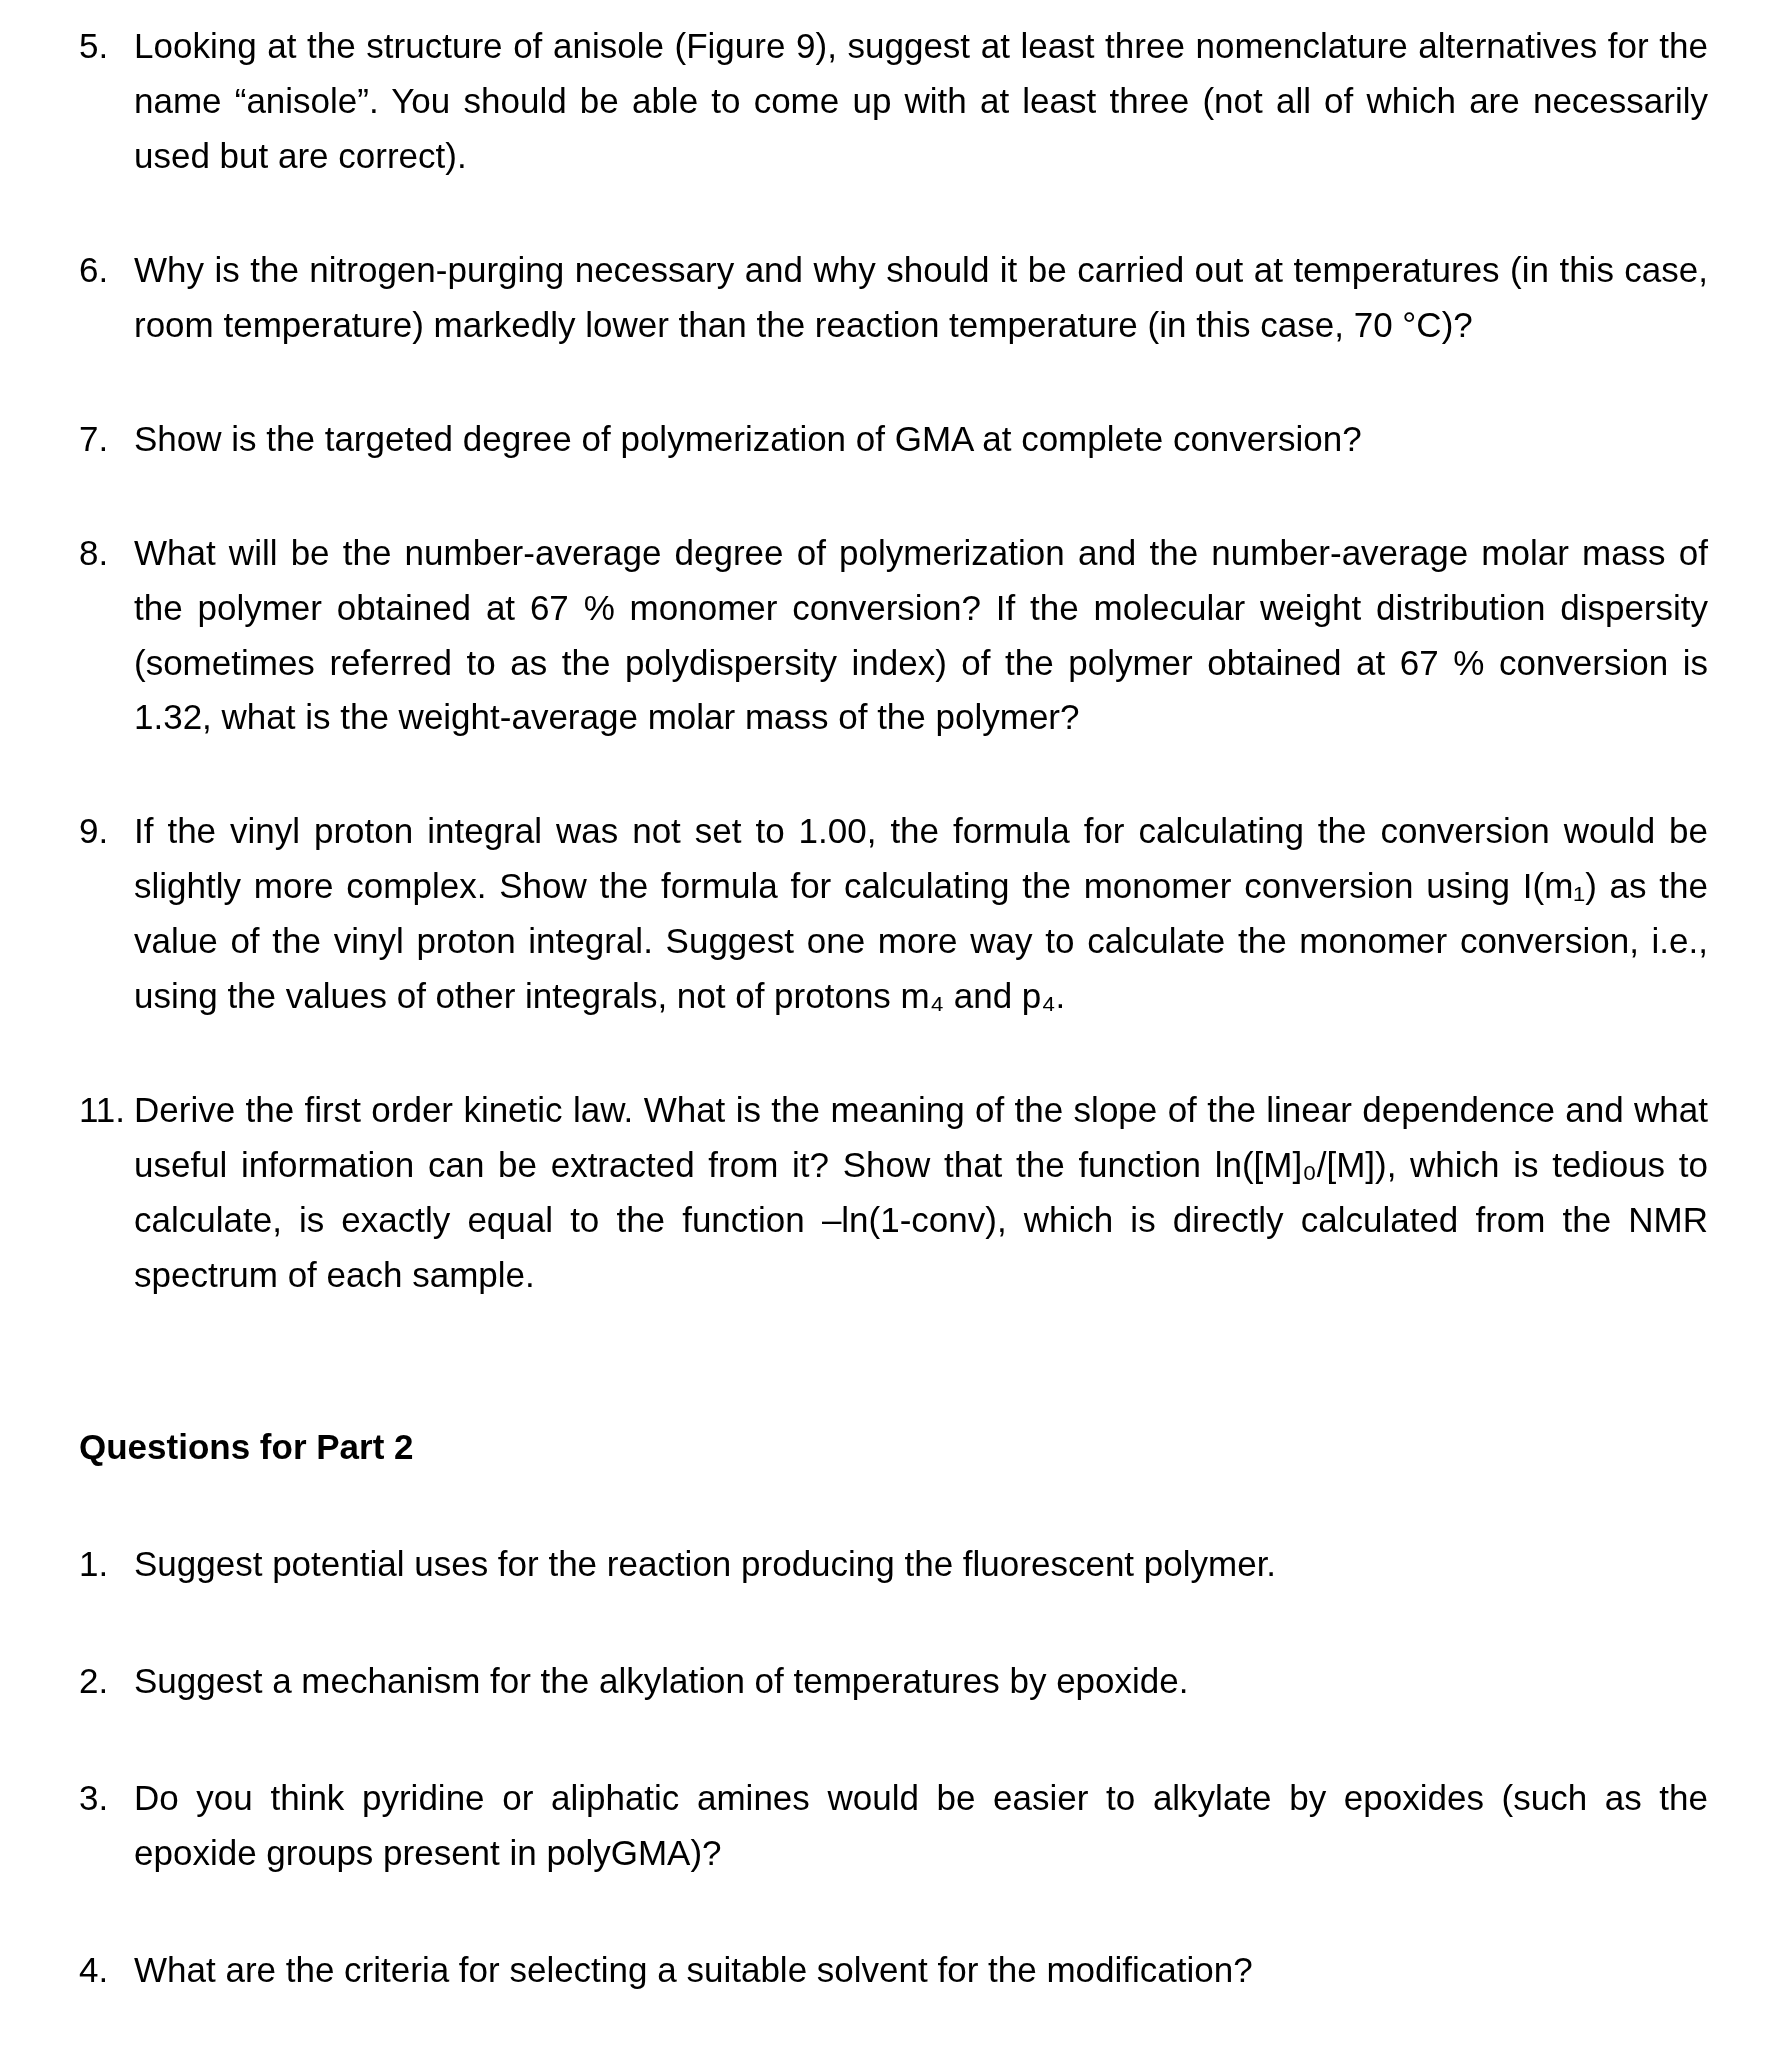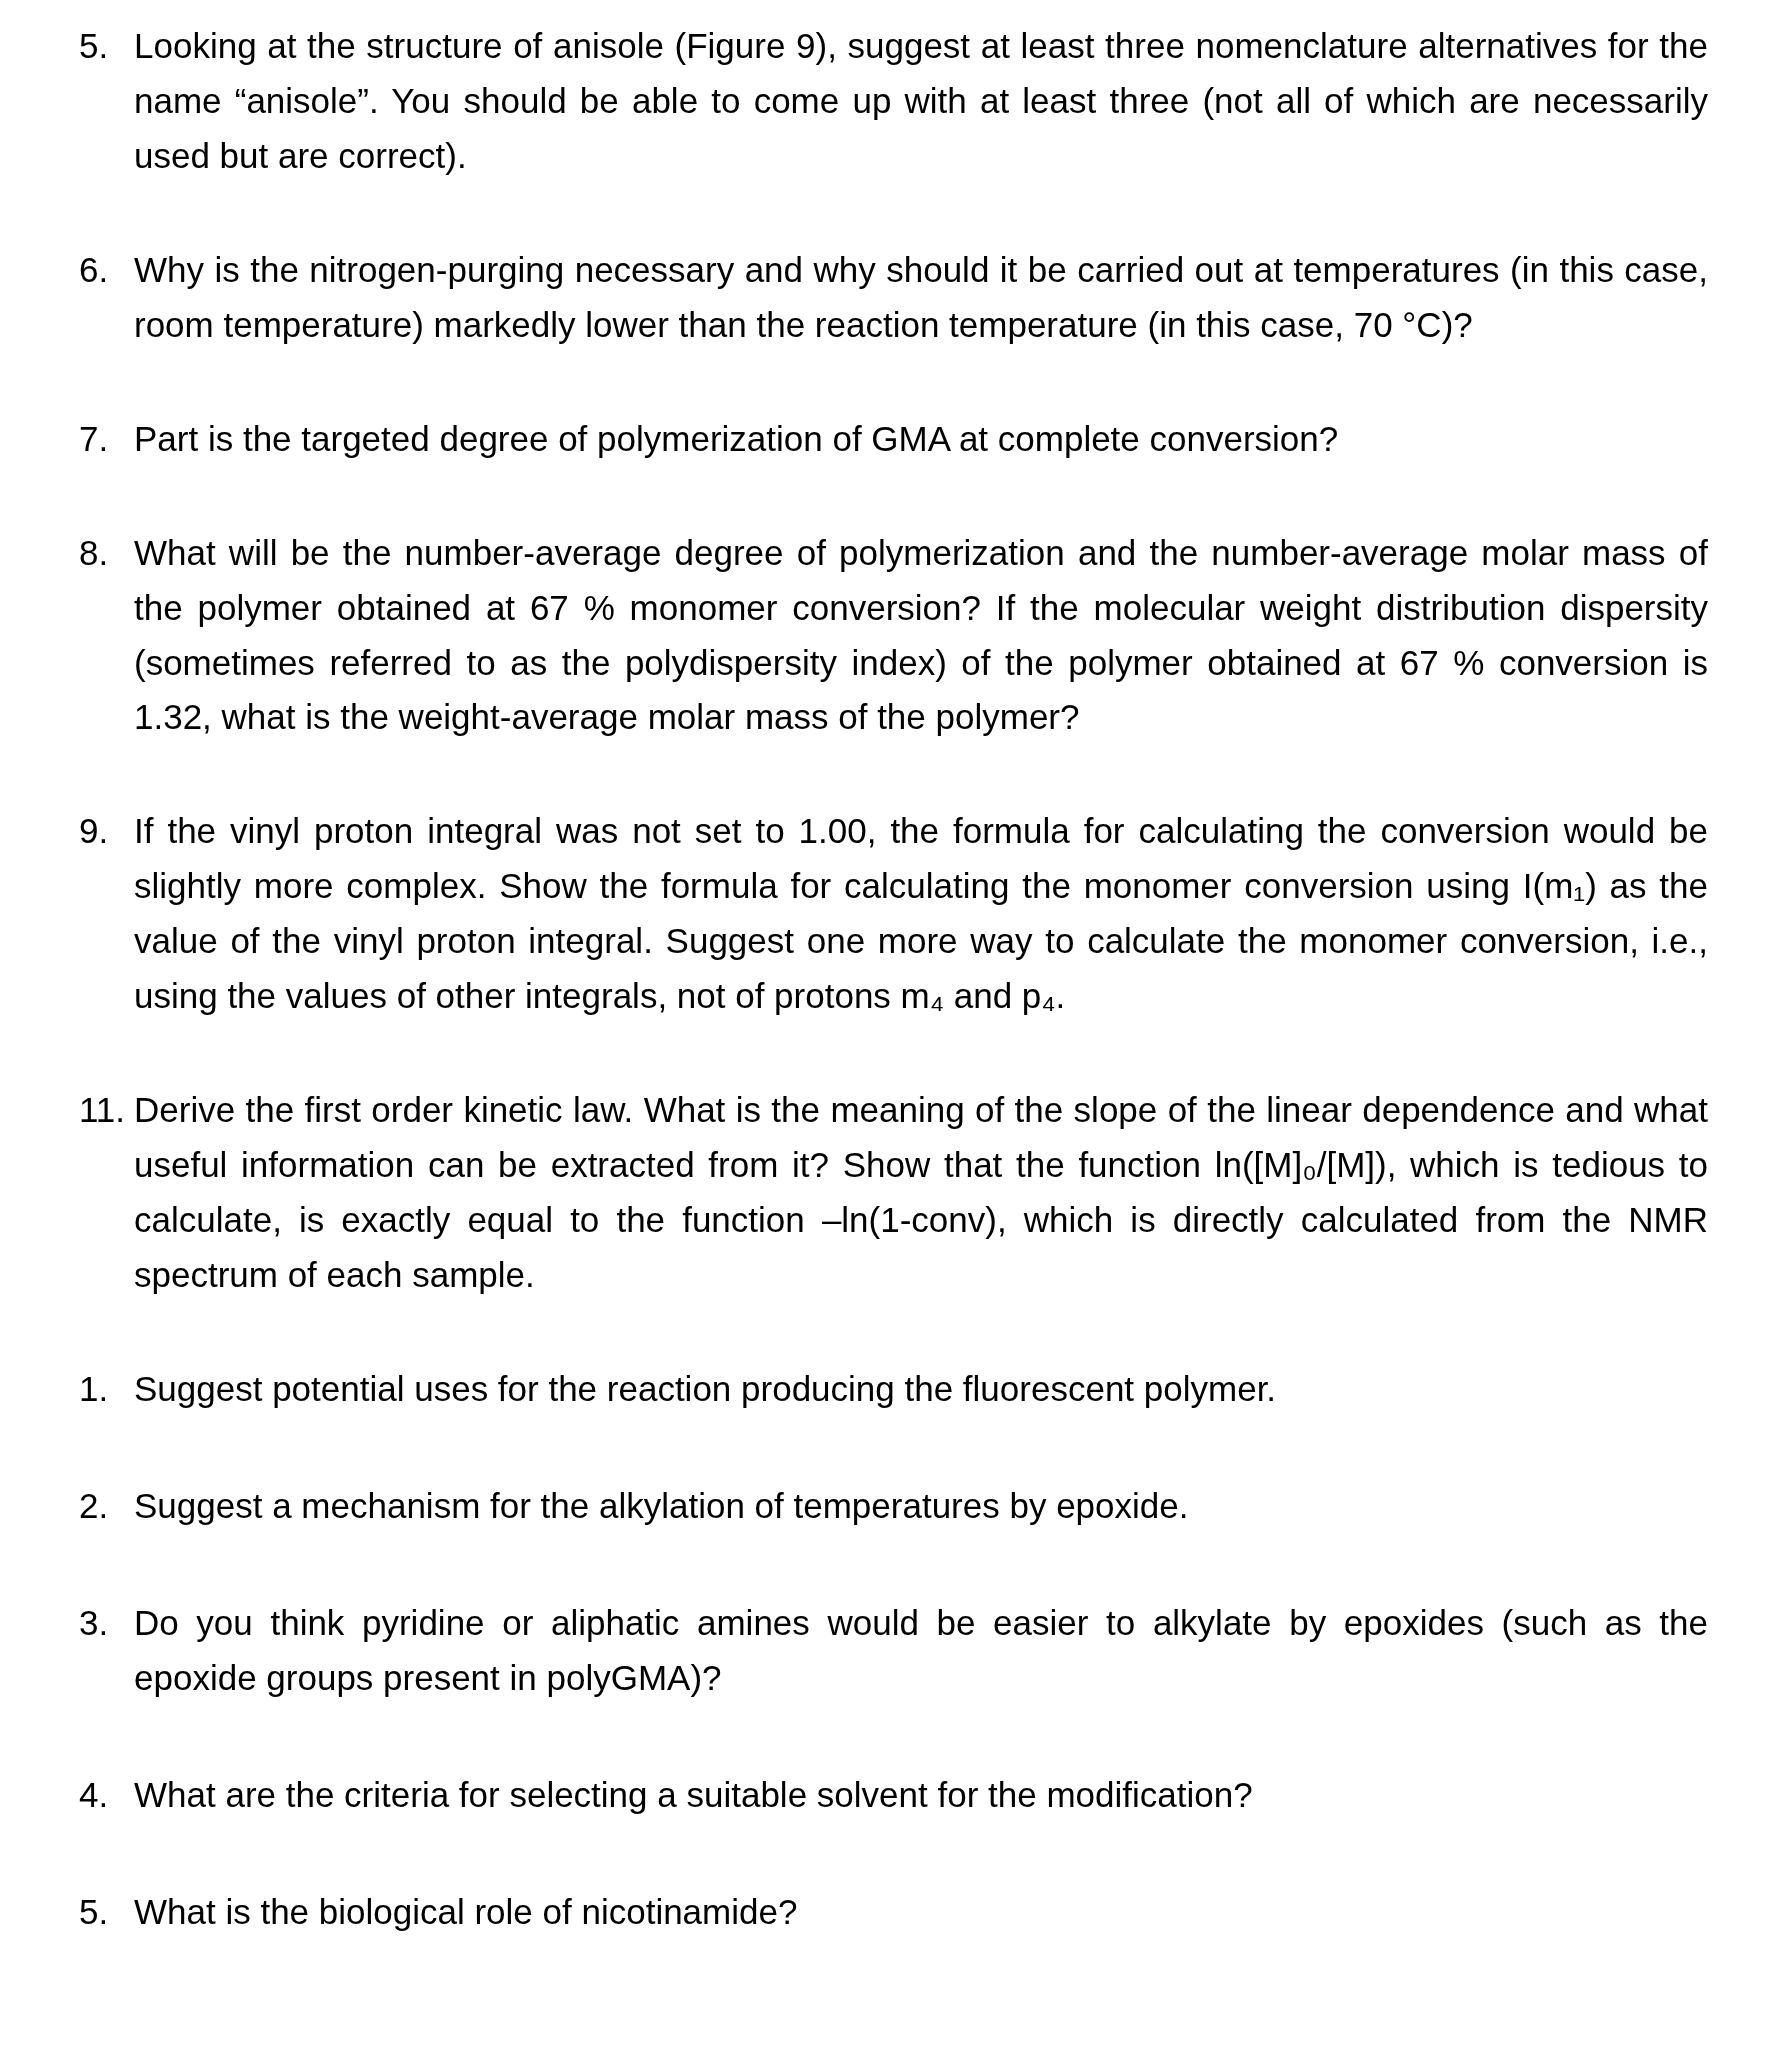--- a/index.html
+++ b/index.html
@@ -56,40 +56,41 @@
       <span class="q-text">Looking at the structure of anisole (Figure 9), suggest at least three nomenclature alternatives for the name “anisole”. You should be able to come up with at least three (not all of which are necessarily used but are correct).</span>
     </div>
 
     <div class="question">
       <span class="q-num">6.</span>
       <span class="q-text">Why is the nitrogen-purging necessary and why should it be carried out at temperatures (in this case, room temperature) markedly lower than the reaction temperature (in this case, 70 °C)?</span>
     </div>
 
     <div class="question">
       <span class="q-num">7.</span>
-      <span class="q-text">Part is the targeted degree of polymerization of GMA at complete conversion?</span>
+      <span class="q-text">Show is the targeted degree of polymerization of GMA at complete conversion?</span>
     </div>
 
     <div class="question">
       <span class="q-num">8.</span>
       <span class="q-text">What will be the number-average degree of polymerization and the number-average molar mass of the polymer obtained at 67 % monomer conversion? If the molecular weight distribution dispersity (sometimes referred to as the polydispersity index) of the polymer obtained at 67 % conversion is 1.32, what is the weight-average molar mass of the polymer?</span>
     </div>
 
     <div class="question">
       <span class="q-num">9.</span>
       <span class="q-text">If the vinyl proton integral was not set to 1.00, the formula for calculating the conversion would be slightly more complex. Show the formula for calculating the monomer conversion using I(m₁) as the value of the vinyl proton integral. Suggest one more way to calculate the monomer conversion, i.e., using the values of other integrals, not of protons m₄ and p₄.</span>
     </div>
 
     <div class="question">
       <span class="q-num">11.</span>
       <span class="q-text">Derive the first order kinetic law. What is the meaning of the slope of the linear dependence and what useful information can be extracted from it? Show that the function ln([M]₀/[M]), which is tedious to calculate, is exactly equal to the function –ln(1-conv), which is directly calculated from the NMR spectrum of each sample.</span>
     </div>
 
   </div>
 
+  <h2 class="section-heading">Questions for Part 2</h2>
 
   <div class="part2">
 
     <div class="question">
       <span class="q-num">1.</span>
       <span class="q-text">Suggest potential uses for the reaction producing the fluorescent polymer.</span>
     </div>
 
     <div class="question">
       <span class="q-num">2.</span>

